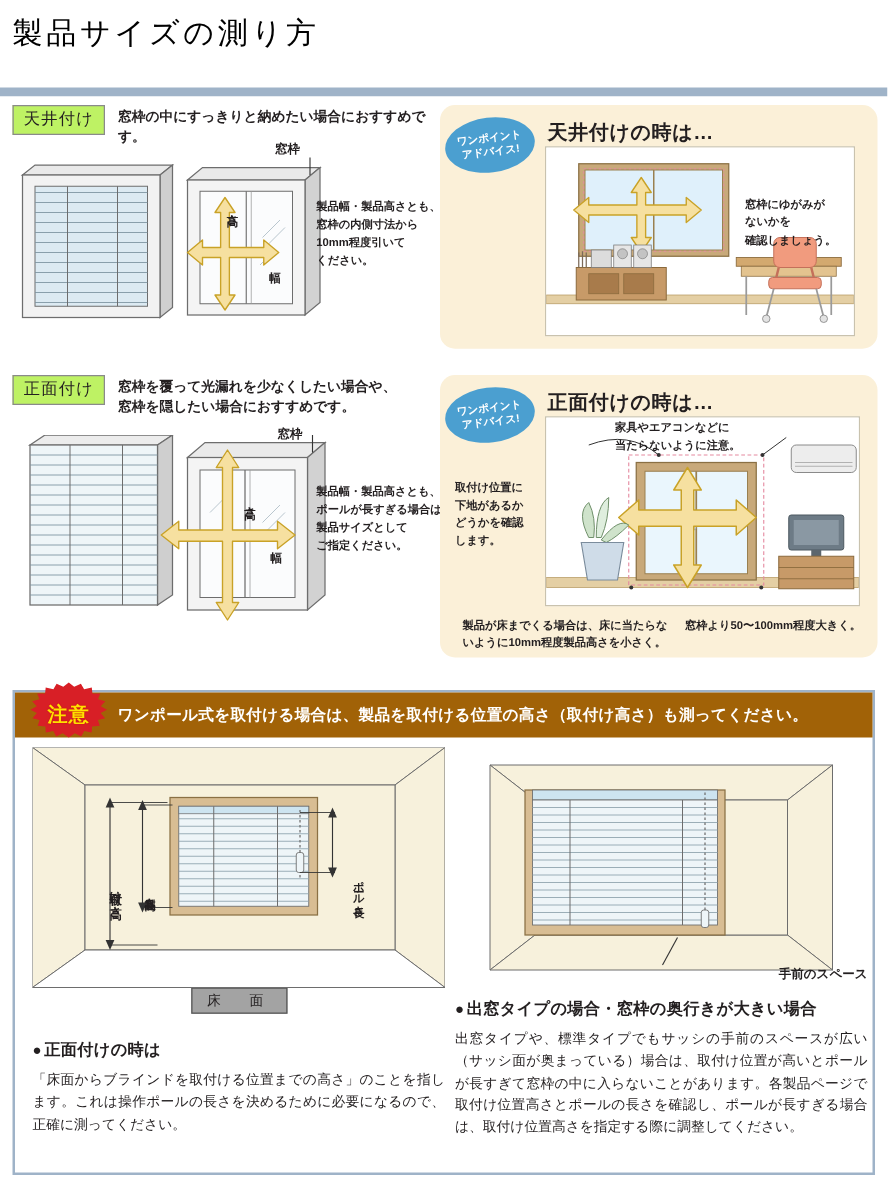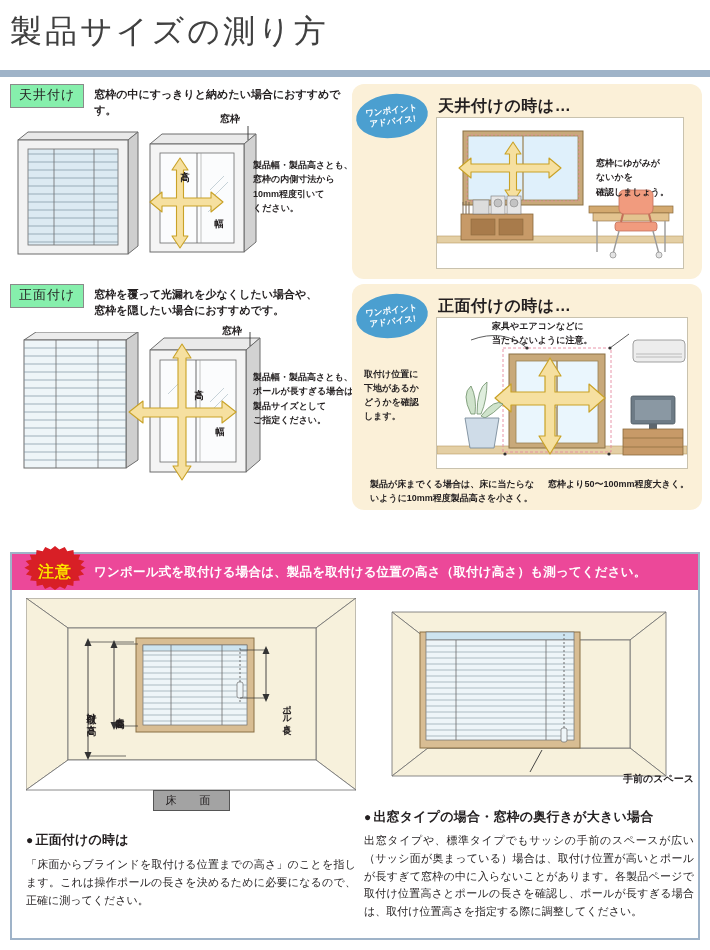--- a/index.html
+++ b/index.html
@@ -8,39 +8,39 @@
     background: #ffffff;
     font-family: "Liberation Sans", "DejaVu Sans", sans-serif;
     color: #231f20;
     overflow: hidden;
   }
   .page { position: relative; width: 710px; height: 950px; }
 
   
   .page-title {
     position: absolute; left: 10px; top: 10px;
-    font-size: 32px; letter-spacing: 3px; font-weight: 400;
-    color: #404040;
+    font-size: 24px; letter-spacing: 3px; font-weight: 400;
+    color: #000000;
   }
   .top-rule {
     position: absolute; left: 0; top: 70px; width: 710px; height: 7px;
     background: #9fb3c8;
   }
 
   
   .section { position: absolute; left: 0; width: 710px; }
   .sec1 { top: 84px; height: 200px; }
-  .sec2 { top: 284px; height: 228px; }
+  .sec2 { top: 300px; height: 228px; }
 
   .left-col  { position: absolute; left: 10px; top: 0; width: 340px; height: 100%; }
   .right-col { position: absolute; left: 352px; top: 0; width: 350px; height: 100%; }
 
   .mount-head { display: flex; align-items: flex-start; gap: 10px; }
   .mount-badge {
-    border: 1px solid #8a8a8a; background: #86efac;
+    border: 1px solid #8a8a8a; background: #bef264;
     padding: 3px 8px 4px; font-size: 13px; letter-spacing: 1px;
     white-space: nowrap; line-height: 1.15;
   }
   .mount-desc { font-size: 11px; line-height: 1.45; padding-top: 3px; font-weight: bold; }
 
   
   .advice {
     position: absolute; left: 0; top: 0;
     width: 350px; border-radius: 12px; background: #fbf0d8;
   }
@@ -72,21 +72,21 @@
   .vlabel { writing-mode: vertical-rl; text-orientation: upright; }
 
   
   .bottom-panel {
     position: absolute; left: 10px; top: 552px;
     width: 690px; height: 388px;
     border: 2px solid #9fb3c8; background: #fff;
   }
   .warn-bar {
     position: absolute; left: 0; top: 0; width: 686px; height: 36px;
-    background: #ec4899; display: flex; align-items: center;
+    background: #a16207; display: flex; align-items: center;
   }
   .warn-text {
     margin-left: 82px; color: #ffffff; font-size: 12.5px;
     font-weight: bold; letter-spacing: .2px;
   }
   .warn-badge {
     position: absolute; left: 8px; top: -10px; width: 70px; height: 56px;
     z-index: 6; display: flex; align-items: center; justify-content: center;
   }
   .warn-badge span {
@@ -510,19 +510,19 @@
         </g>
         <line x1="92" y1="42" x2="92" y2="142" stroke="#6d6d6d" stroke-width=".8"></line>
         <line x1="182" y1="42" x2="182" y2="142" stroke="#6d6d6d" stroke-width=".8"></line>
         <line x1="200" y1="36" x2="200" y2="140" stroke="#6d6d6d" stroke-width="1" stroke-dasharray="2,2"></line>
         <rect x="197" y="130" width="6" height="14" rx="2" fill="#eef5f8" stroke="#6d6d6d" stroke-width=".7"></rect>
         <line x1="178" y1="152" x2="166" y2="174" stroke="#333" stroke-width=".9"></line>
       </svg>
 
       <div style="text-align:right; margin-top:-22px; font-size:10px; font-weight:bold;">手前のスペース</div>
 
-      <div style="margin-top:22px;font-family:Liberation Mono, monospace;">
+      <div style="margin-top:12px;">
         <div class="hx">出窓タイプの場合・窓枠の奥行きが大きい場合</div>
         <div class="bodytext">出窓タイプや、標準タイプでもサッシの手前のスペースが広い（サッシ面が奥まっている）場合は、取付け位置が高いとポールが長すぎて窓枠の中に入らないことがあります。各製品ページで取付け位置高さとポールの長さを確認し、ポールが長すぎる場合は、取付け位置高さを指定する際に調整してください。</div>
       </div>
     </div>
   </div>
 </div>
 
 </body></html>

